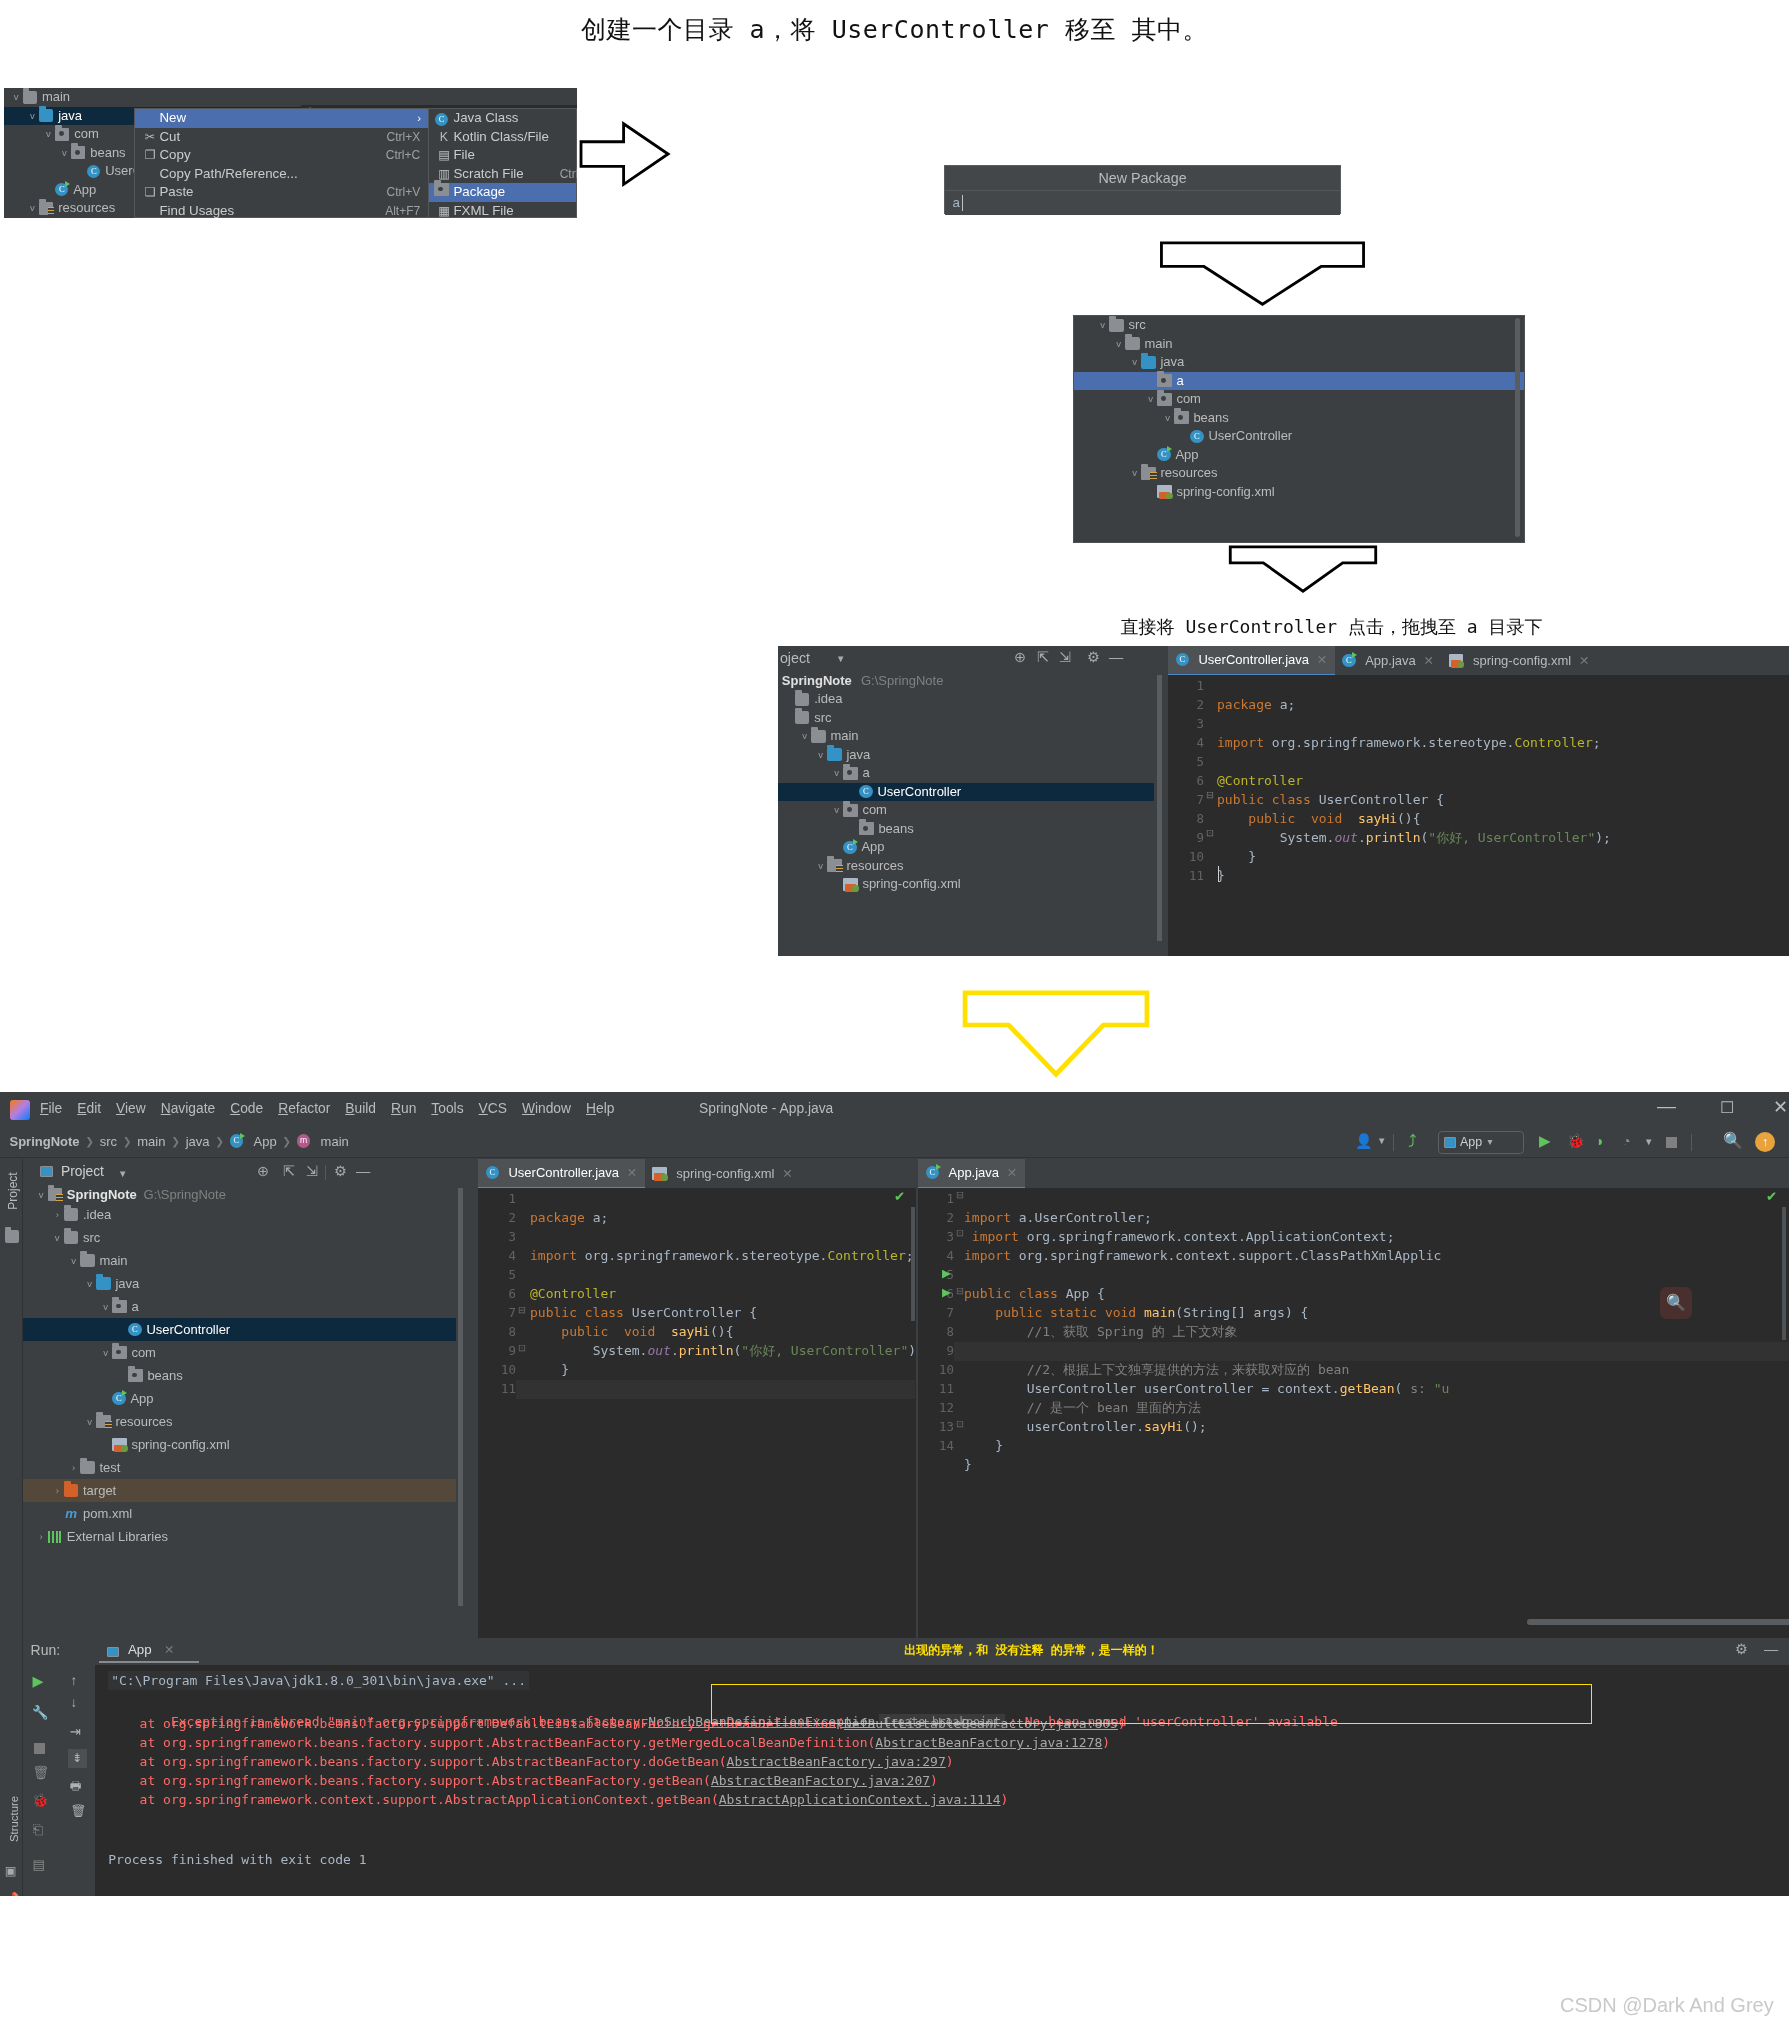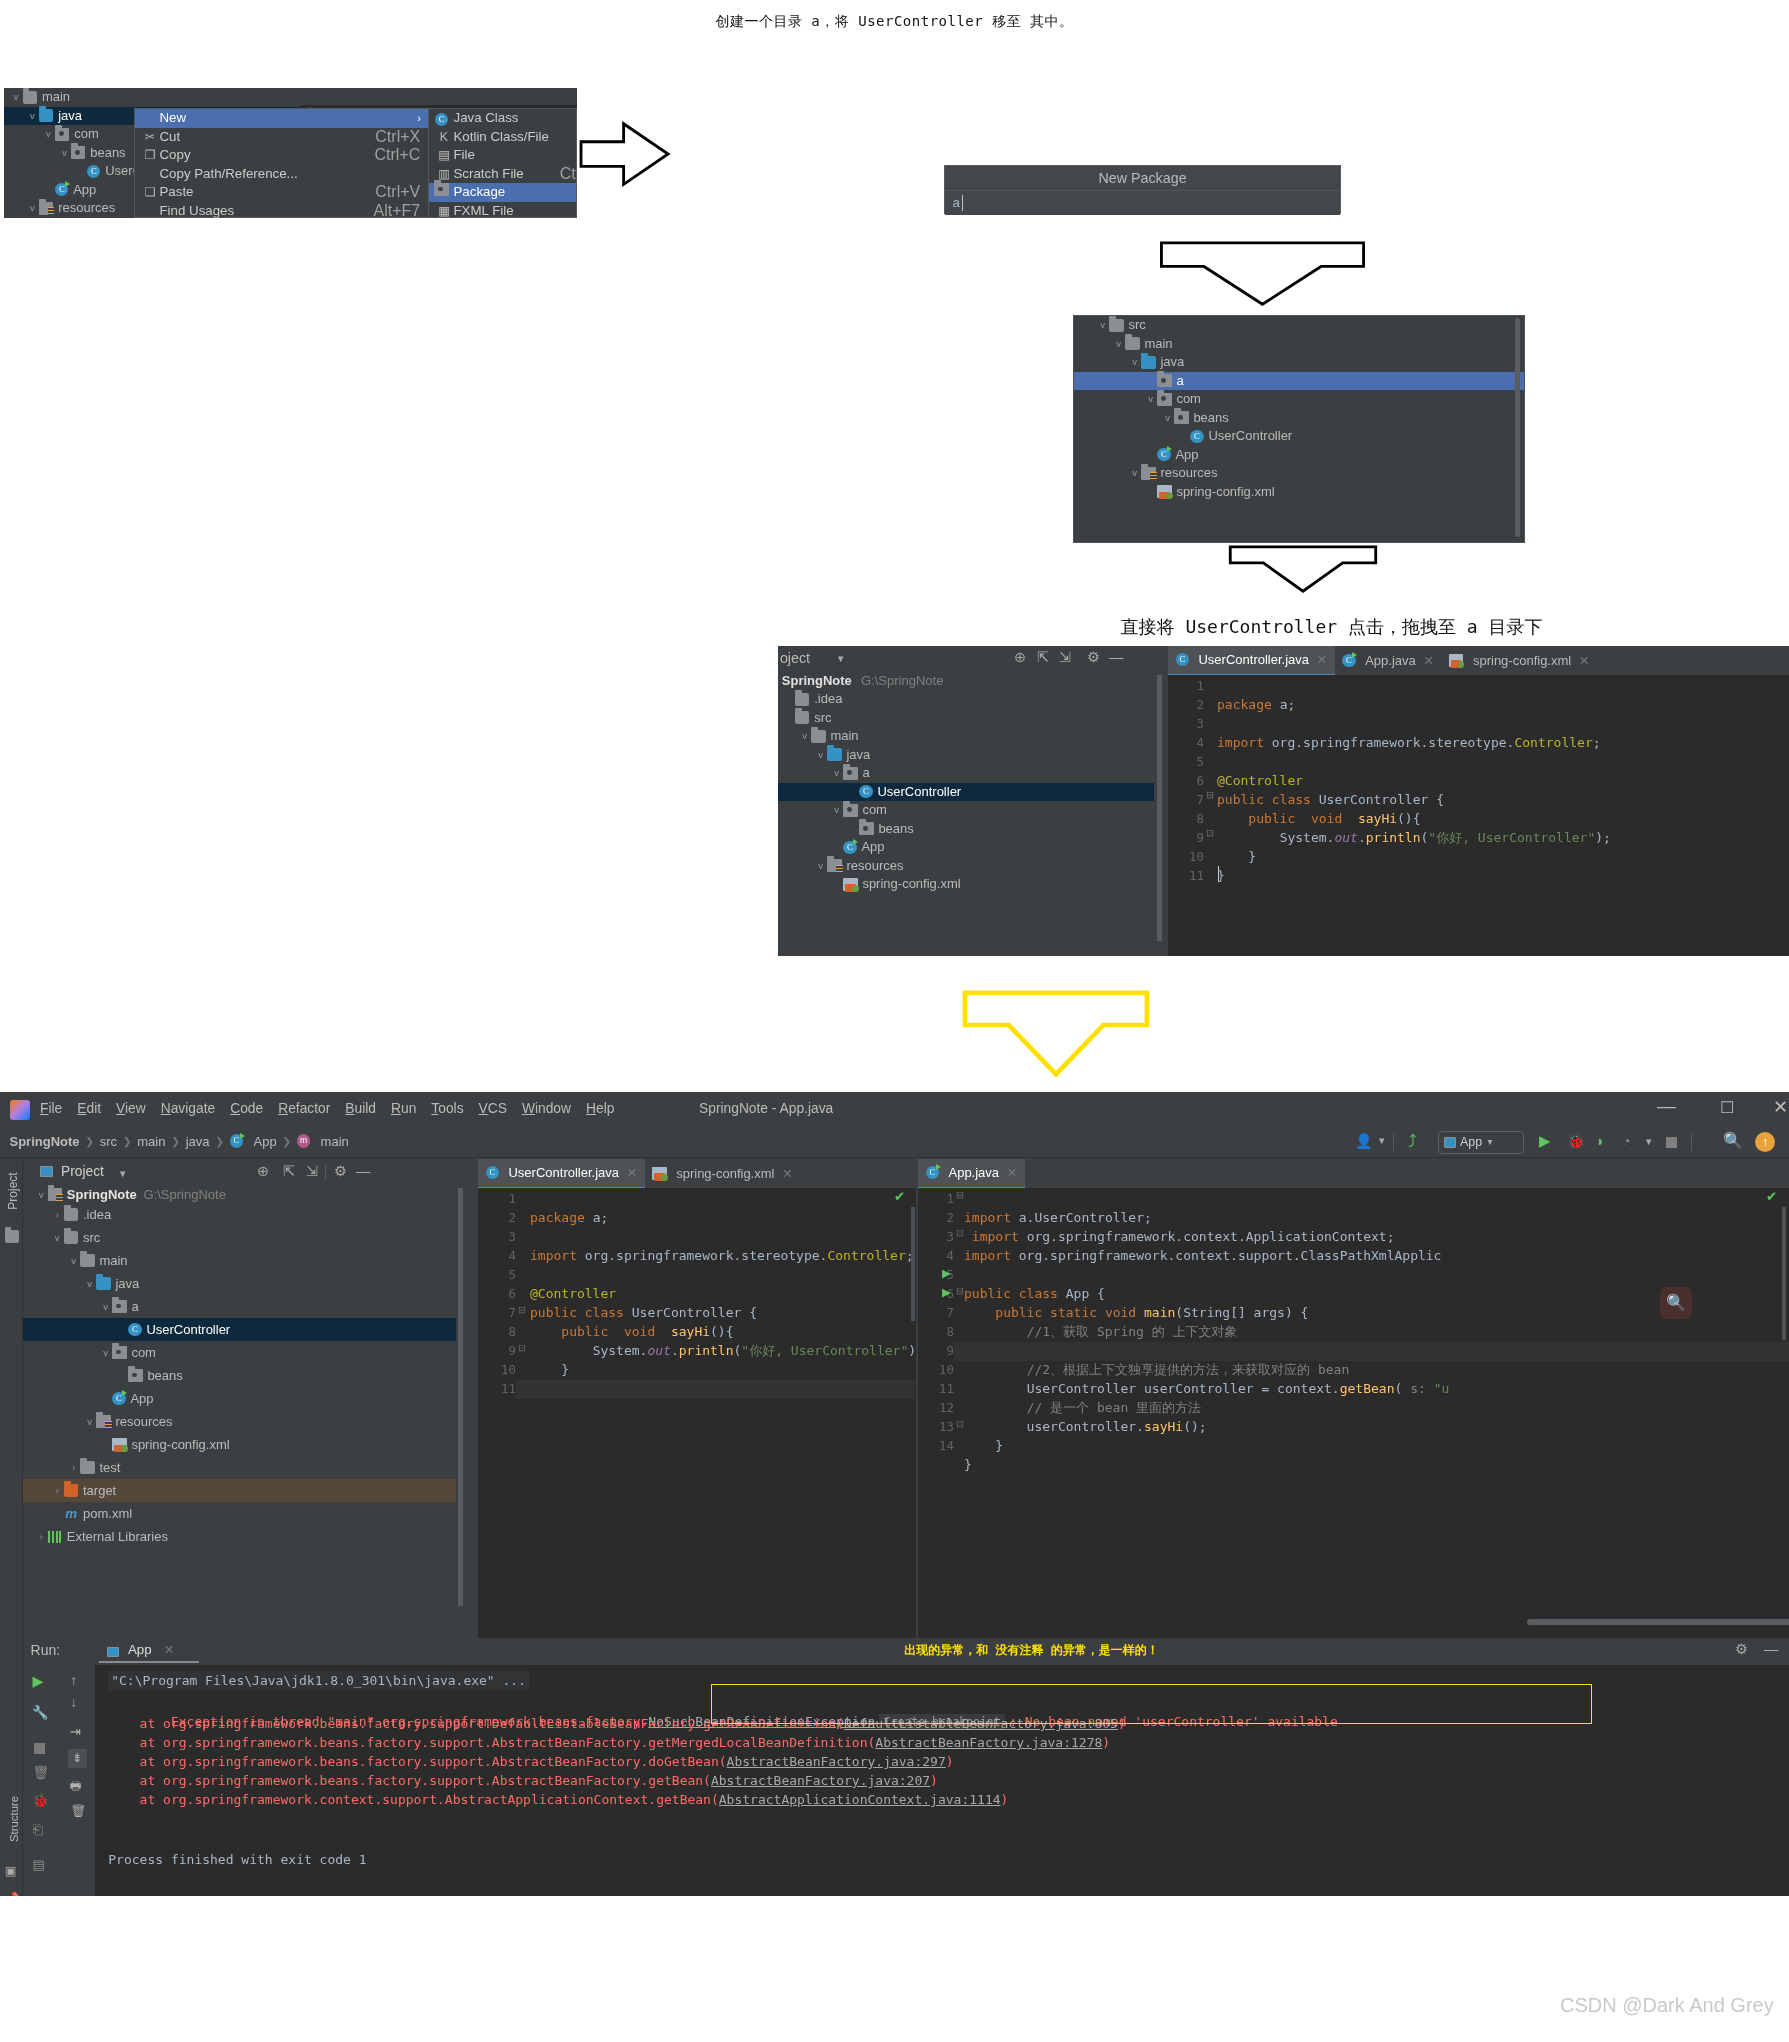--- a/index.html
+++ b/index.html
@@ -10,21 +10,21 @@
     font-family:"Liberation Sans", sans-serif;
     -webkit-font-smoothing:antialiased;
     overflow:hidden;
   }
   .abs { position:absolute; }
 
   
   #caption-top {
     left:0; top:13.3px; width:1789px; text-align:center;
     font-family:"DejaVu Sans Mono", monospace;
-    font-size:14px; color:#111; letter-spacing:0.5px;
+    font-size:25px; color:#111; letter-spacing:0.5px;
   }
   .caption {
     font-family:"DejaVu Sans Mono", monospace;
     font-size:18px; color:#111; text-align:center;
   }
   .caption-yellow {
     font-family:"DejaVu Sans Mono", monospace;
     font-size:12px; color:#ffe000; font-weight:bold;
   }
 
@@ -71,21 +71,21 @@
   .muted { color:#808080; }
 
   
   .arrow-svg { position:absolute; }
 
   
   .ctxmenu { background:#3c3f41; border:1px solid #55585a; }
   .ctxrow { height:18.5px; line-height:18.5px; font-size:13.3px; color:#cccccc; display:flex; align-items:center; padding-left:5.7px; white-space:nowrap; }
   .ctxrow.hl { background:#4b6eaf; color:#ffffff; }
   .ctxrow .lbl { flex:1; }
-  .ctxrow .acc { color:#a0a0a0; font-size:16px; padding-right:7.6px;margin-left:36px; }
+  .ctxrow .acc { color:#a0a0a0; font-size:12px; padding-right:7.6px;margin-left:36px; }
   .ctxrow .mi { width:19px; text-align:center; flex:none; color:#bbb; font-size:12.4px; }
 
   
   .code { font-family:"DejaVu Sans Mono", monospace; font-size:13px; line-height:19px; white-space:pre; }
   .gutter { color:#606366; font-family:"DejaVu Sans Mono", monospace; font-size:12.4px; line-height:19px; text-align:right; }
   .k  { color:#cc7832; }  
   .an { color:#bbb529; }  
   .s  { color:#6a8759; }  
   .ty { color:#a9b7c6; }  
   .fn { color:#ffc66d; }  

